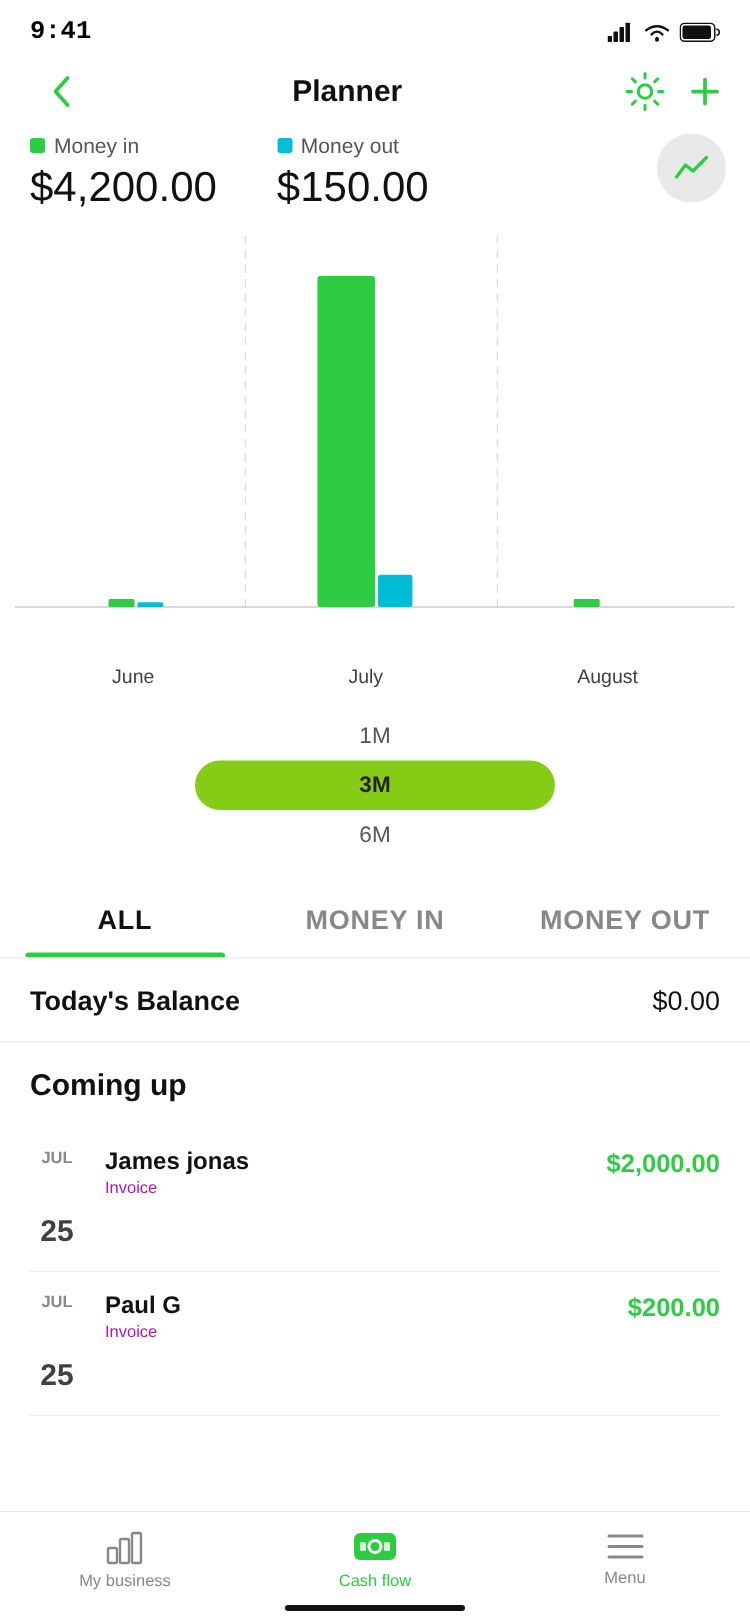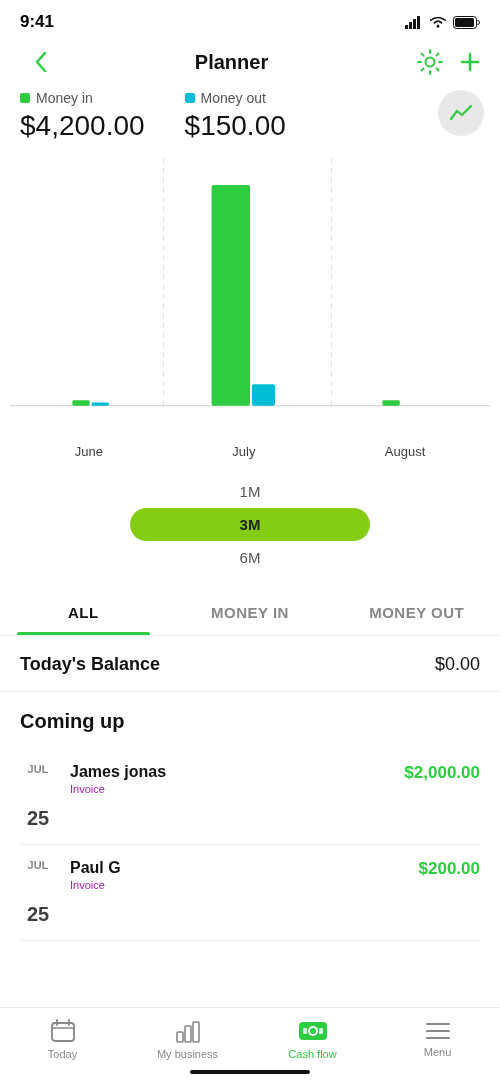--- a/index.html
+++ b/index.html
@@ -13,20 +13,21 @@
       overflow-x: hidden;
     }
 
     
     .status-bar {
       display: flex;
       justify-content: space-between;
       align-items: center;
       padding: 12px 20px 6px;
       background: #fff;
+      font-family: Liberation Mono, monospace;
     }
     .status-time {
       font-size: 17px;
       font-weight: 600;
     }
     .status-icons {
       display: flex;
       align-items: center;
       gap: 6px;
     }
@@ -151,21 +152,21 @@
     .tabs {
       display: flex;
       border-bottom: 1px solid #eee;
       margin: 0 0 0 0;
     }
     .tab-btn {
       flex: 1;
       padding: 14px 0;
       border: none;
       background: none;
-      font-size: 15px;
+      font-size: 18px;
       font-weight: 600;
       color: #888;
       cursor: pointer;
       position: relative;
       letter-spacing: 0.5px;
     }
     .tab-btn.active {
       color: #111;
     }
     .tab-btn.active::after {
@@ -441,28 +442,20 @@
         <div class="tx-name">Paul G</div>
         <div class="tx-type">Invoice</div>
       </div>
       <div class="tx-amount">$200.00</div>
     </div>
   </div>
 </div>
 
 <div class="bottom-nav">
 
-  <button class="nav-item">
-    <svg width="26" height="26" viewBox="0 0 26 26" fill="none">
-      <rect x="2" y="5" width="22" height="18" rx="3" stroke="#888" stroke-width="1.8" fill="none"></rect>
-      <path d="M7 2 L7 7 M19 2 L19 7" stroke="#888" stroke-width="1.8" stroke-linecap="round"></path>
-      <path d="M2 10 L24 10" stroke="#888" stroke-width="1.5"></path>
-    </svg>
-    <span class="nav-label">Today</span>
-  </button>
 
   <button class="nav-item">
     <svg width="26" height="26" viewBox="0 0 26 26" fill="none">
       <rect x="2" y="14" width="6" height="10" rx="1" stroke="#888" stroke-width="1.6" fill="none"></rect>
       <rect x="10" y="8" width="6" height="16" rx="1" stroke="#888" stroke-width="1.6" fill="none"></rect>
       <rect x="18" y="4" width="6" height="20" rx="1" stroke="#888" stroke-width="1.6" fill="none"></rect>
     </svg>
     <span class="nav-label">My business</span>
   </button>
 

